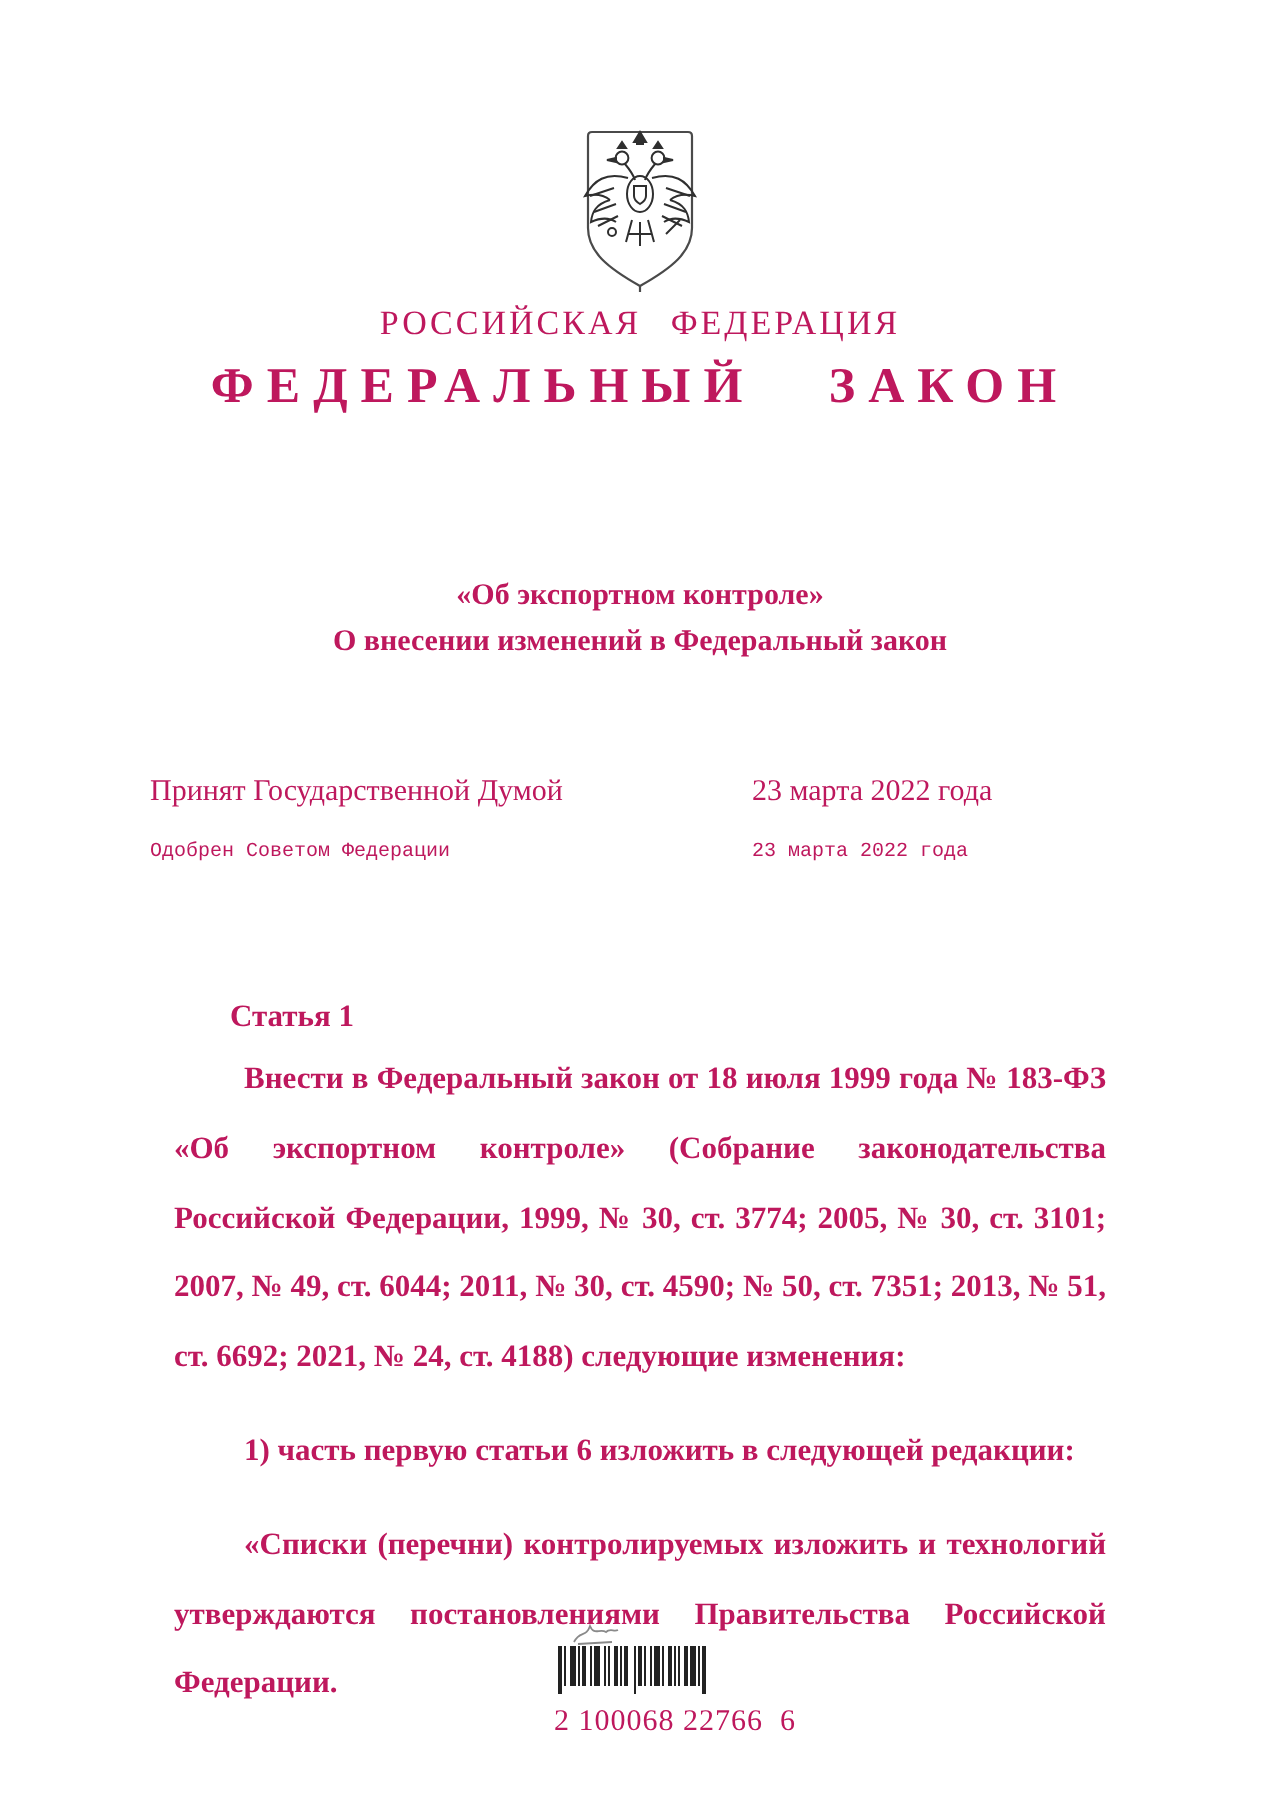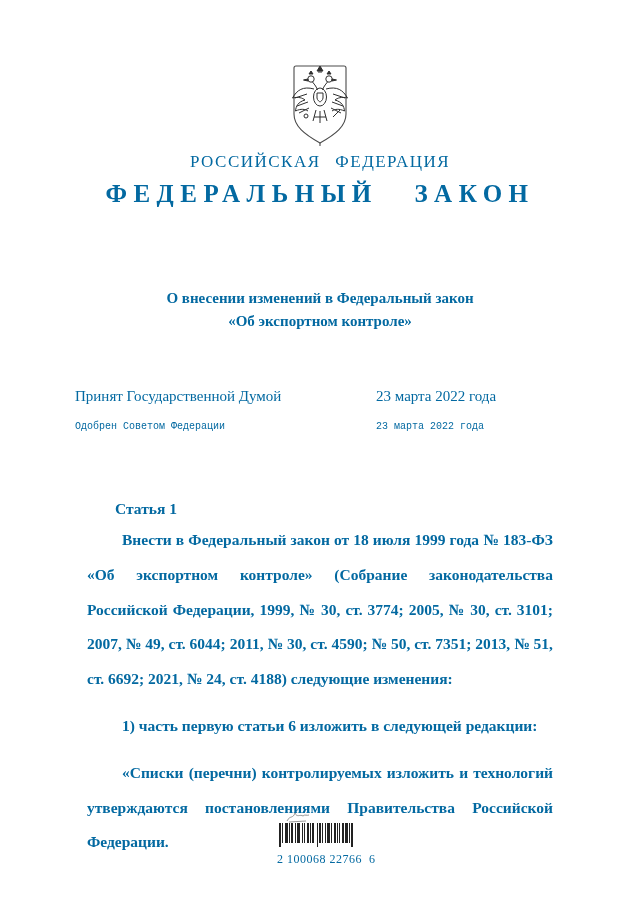--- a/index.html
+++ b/index.html
@@ -1,18 +1,18 @@
 <!DOCTYPE html>
 <html><head>
 <meta charset="utf-8">
 <style>
   html,body{margin:0;padding:0;background:#ffffff;}
   .page{
     position:relative;width:640px;height:905px;background:#ffffff;
-    font-family:"Liberation Serif","DejaVu Serif",serif;color:#0369a1;
+    font-family:"Liberation Serif","DejaVu Serif",serif;color:#be185d;
     overflow:hidden;
   }
   .emblem{position:absolute;top:63px;left:50%;transform:translateX(-50%);}
   .country{
     position:absolute;top:152px;left:0;width:100%;text-align:center;
     font-size:17px;letter-spacing:1.5px;word-spacing:9px;
   }
   .doctype{
     position:absolute;top:180px;left:0;width:100%;text-align:center;
     font-size:25px;font-weight:bold;letter-spacing:6.5px;word-spacing:24px;
@@ -35,21 +35,21 @@
     position:absolute;top:511px;left:75px;width:490px;
     font-size:15.5px;line-height:34.8px;text-align:justify;
   }
   .body-text p{margin:12px;text-indent:35px;font-weight:bold;}
   .barcode{
     position:absolute;top:810px;left:50%;transform:translateX(-50%);
     width:86px;text-align:center;
   }
   .barcode .scribble{display:block;margin:0 auto 0 8px;}
   .barcode .digits{
-    font-size:12px;letter-spacing:0.5px;white-space:pre;
+    font-size:15px;letter-spacing:0.5px;white-space:pre;
     font-family:"Liberation Serif","DejaVu Serif",serif;margin-top:1px;
   }
 </style>
 </head>
 <body>
 
 <div class="page">
 
   <div class="emblem">
     <svg width="70" height="84" viewBox="0 0 70 84" fill="none" stroke="#4a4a4a" stroke-width="1.1">
@@ -87,22 +87,22 @@
         <circle cx="21" cy="53" r="2"></circle>
         <path d="M48 54 l7 -7"></path>
       </g>
     </svg>
   </div>
 
   <div class="country">РОССИЙСКАЯ ФЕДЕРАЦИЯ</div>
   <div class="doctype">ФЕДЕРАЛЬНЫЙ ЗАКОН</div>
 
   <div class="law-title">
+    <div>«Об экспортном контроле»</div>
     <div>О внесении изменений в Федеральный закон</div>
-    <div>«Об экспортном контроле»</div>
   </div>
 
   <div class="adopt-row row1">
     <span>Принят Государственной Думой</span>
     <span class="date">23 марта 2022 года</span>
   </div>
   <div class="adopt-row row2">
     <span>Одобрен Советом Федерации</span>
     <span class="date">23 марта 2022 года</span>
   </div>

